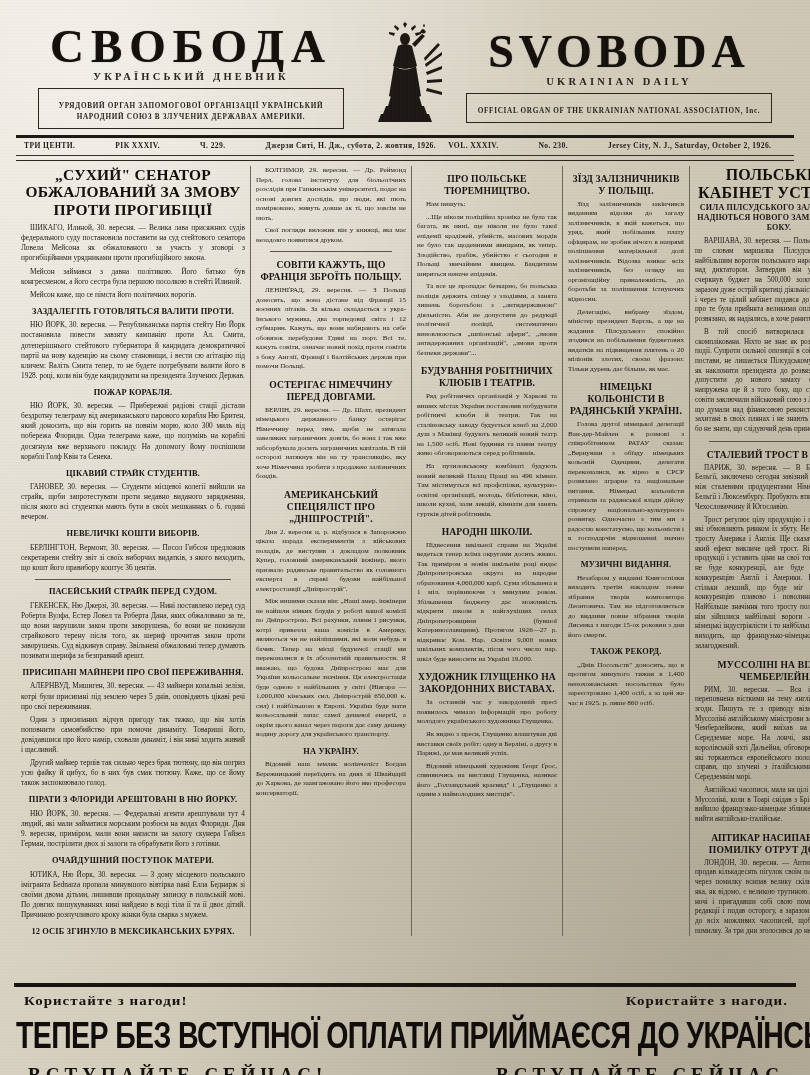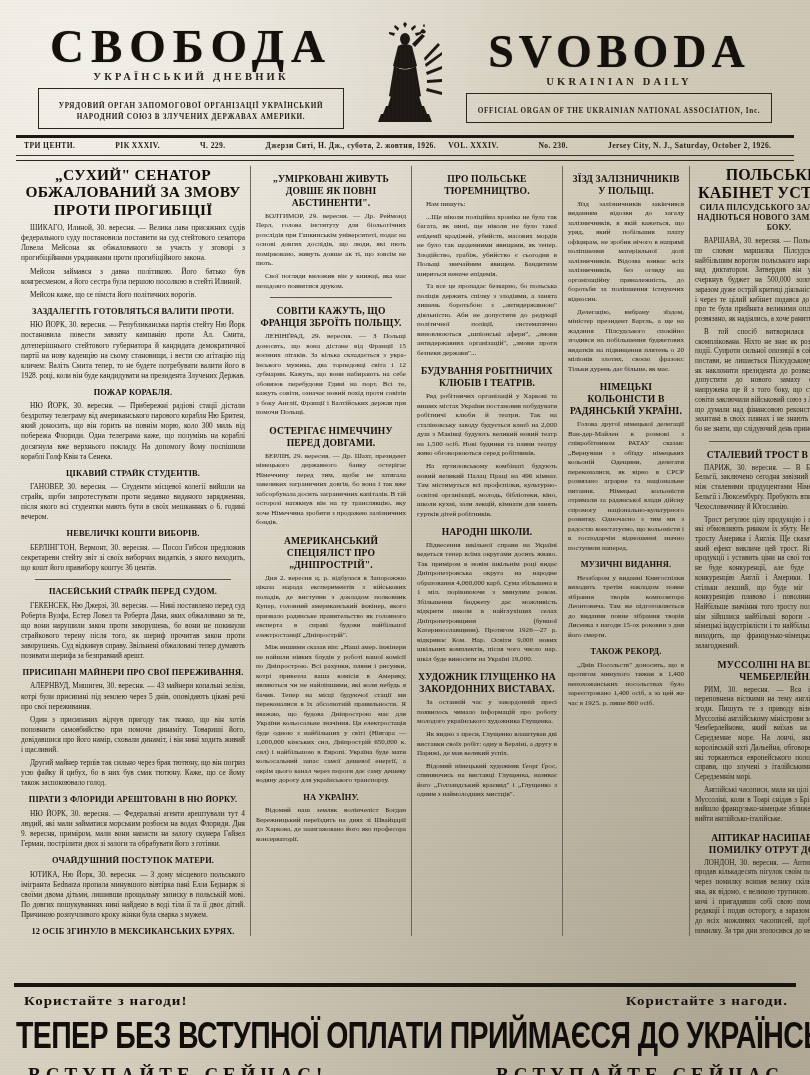--- a/index.html
+++ b/index.html
@@ -286,21 +286,20 @@
       </div>
       <div>
         <div class="hl">12 ОСІБ ЗГИНУЛО В МЕКСИКАНСЬКИХ БУРЯХ.</div>
 
       </div>
 
     </div>
 
     <div class="col c2">
       <div>
-        <div class="hl big">„УМІРКОВАНІ ЖИВУТЬ ДОВШЕ ЯК ПОВНІ АБСТИНЕНТИ".</div>
         <p class="body">БОЛТИМОР, 29. вересня. — Др. Реймонд Перл, голова інституту для біольогічних розслідів при Гапкинськім університеті, подає на основі довгих дослідів, що люди, які пють помірковано, живуть довше ак ті, що зовсім не пють.</p>
         <p class="body">Свої погляди виложив він у книжці, яка має незадовго появитися друком.</p>
       </div>
       <div class="hr-sep"></div>
       <div>
         <div class="hl big">СОВІТИ КАЖУТЬ, ЩО ФРАНЦІЯ ЗБРОЇТЬ ПОЛЬЩУ.</div>
         <p class="body">ЛЕНІНҐРАД, 29. вересня. — З Польщі доносять, що вона дістане від Франції 15 воєнних літаків. За кілька складається з укра­їнського мужика, два торпедовці світа і 12 субмарин. Кажуть, що вони набирають на себе обовязок перебудови Гдині на порт. Всі те, кажуть совіти, означає новий похід проти совітів з боку Англії, Франції і Балтійських держав при помочи Польщі.</p>
       </div>
       <div>
         <div class="hl big">ОСТЕРІГАЄ НІМЕЧЧИНУ ПЕРЕД ДОВГАМИ.</div>

